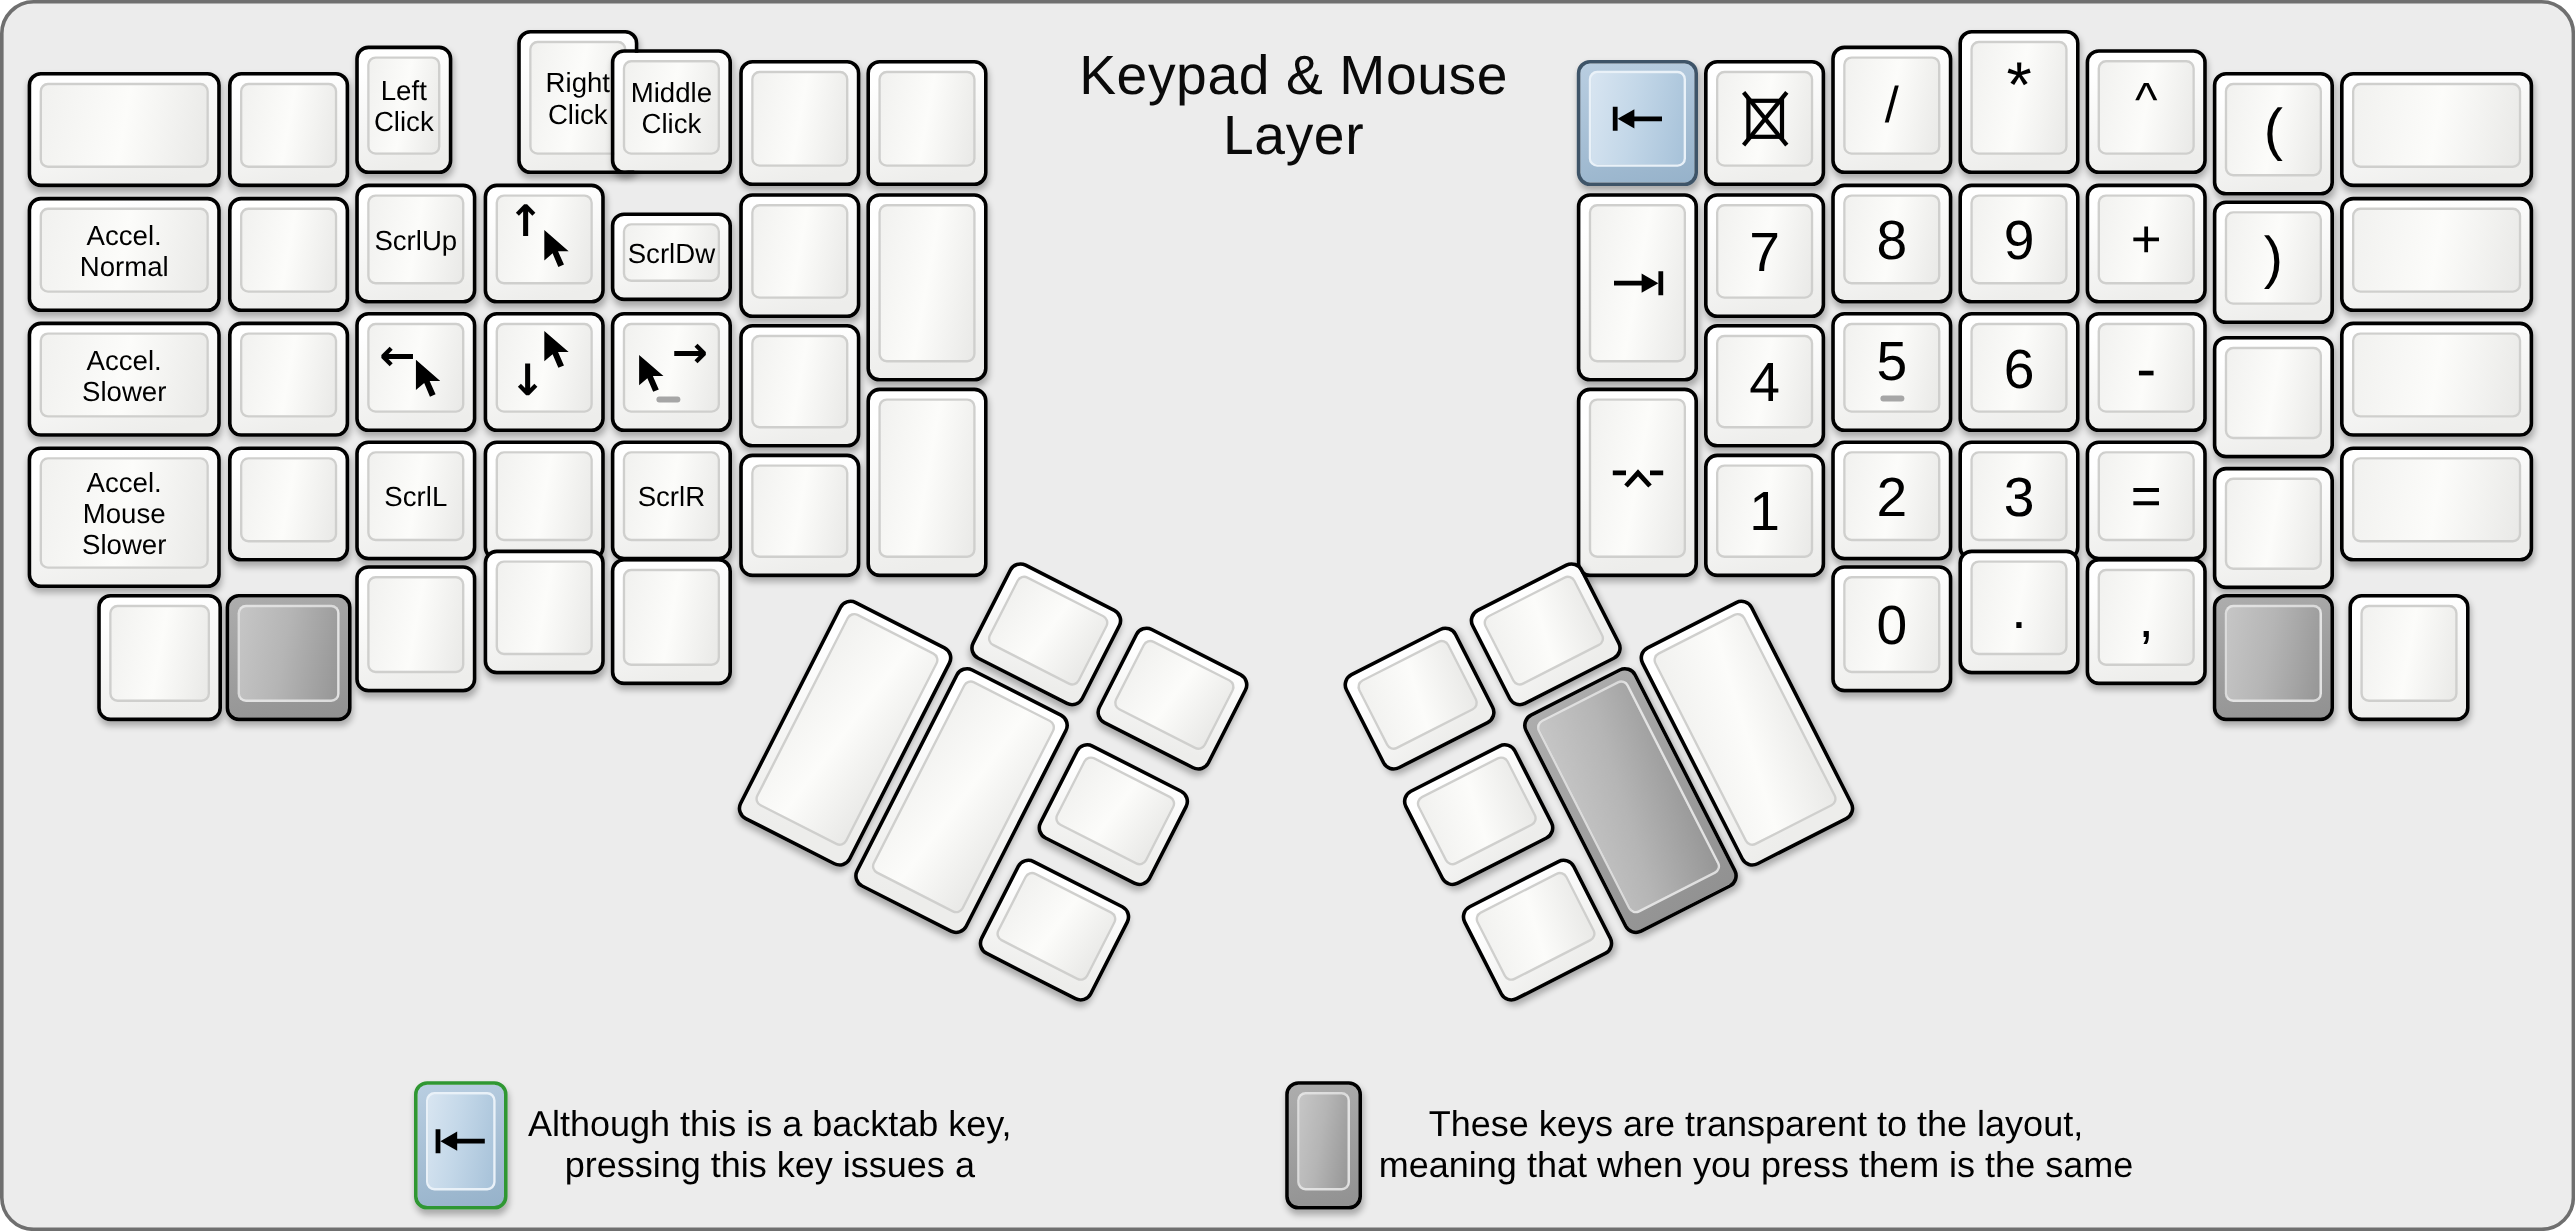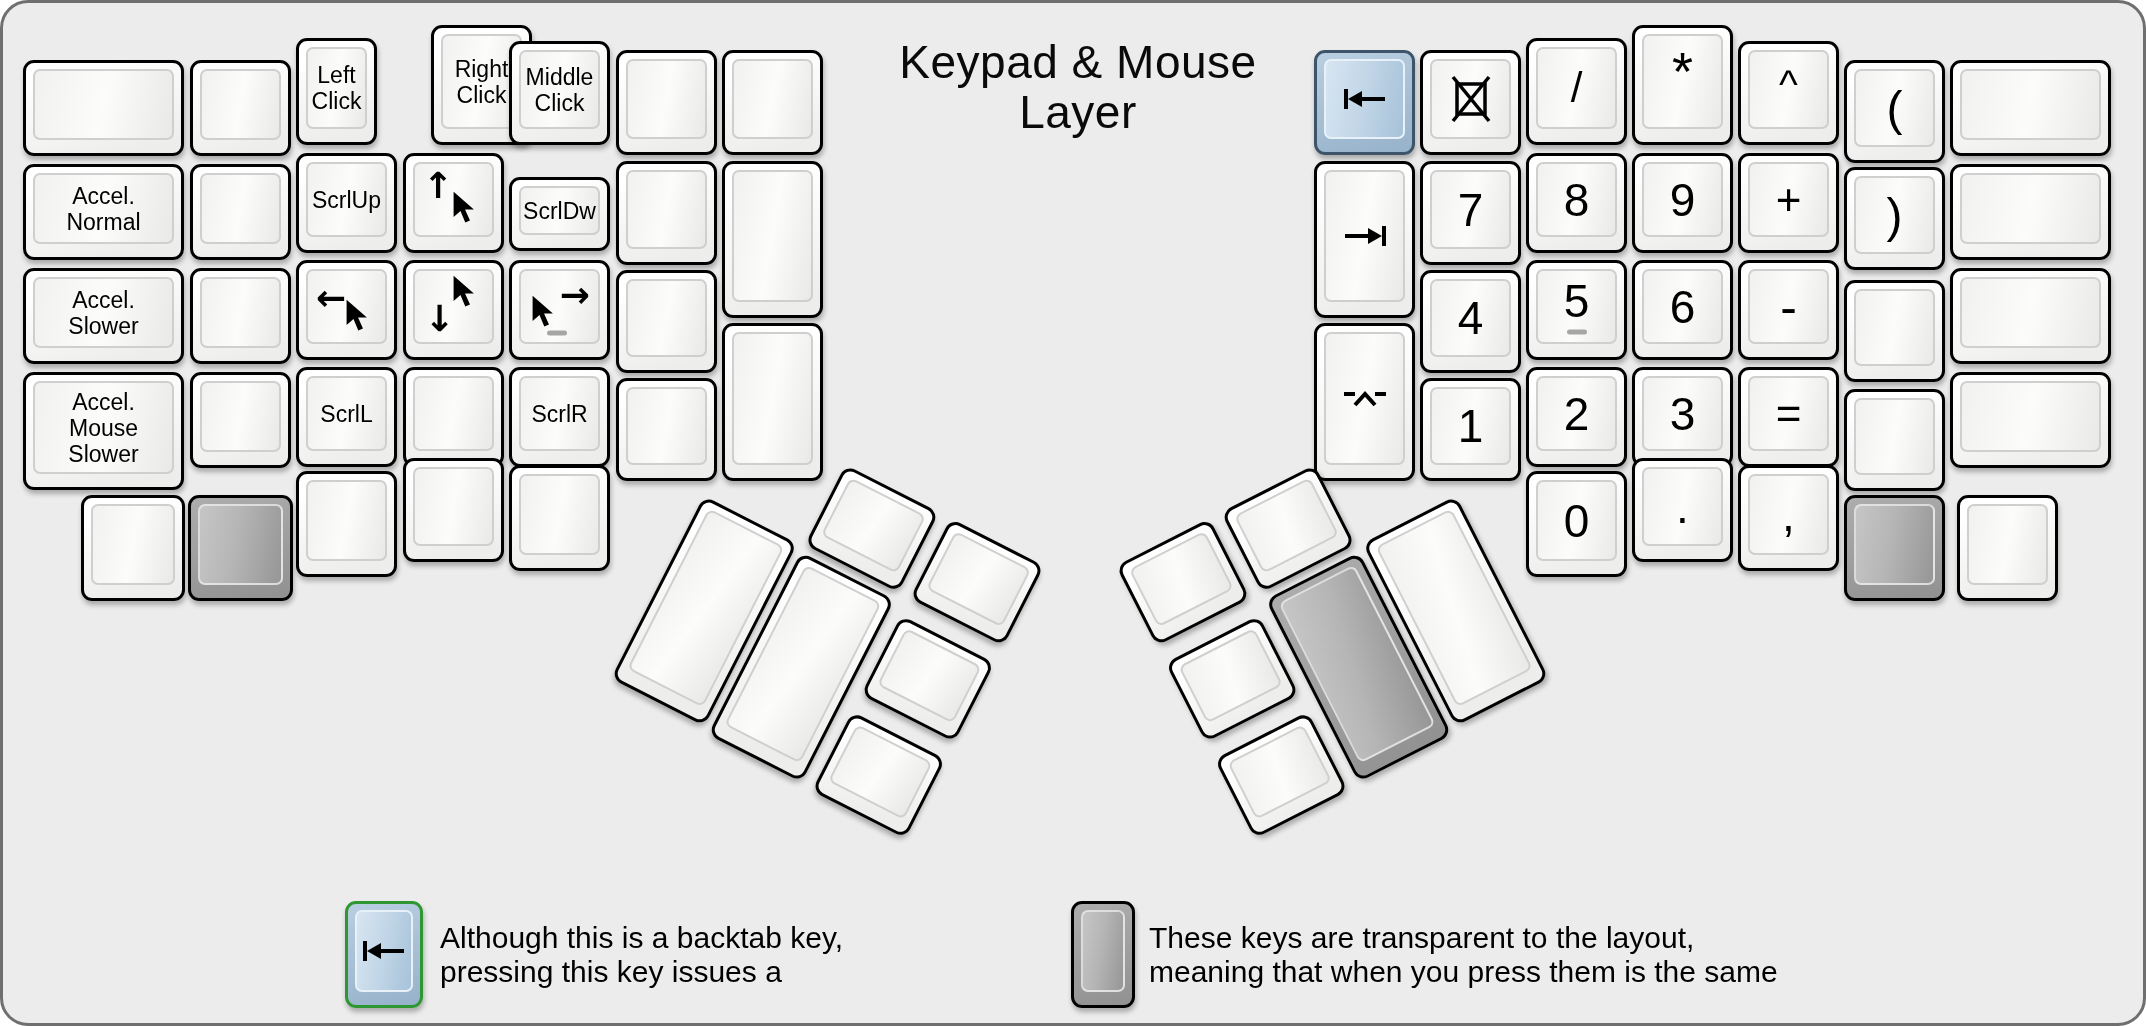--- a/index.html
+++ b/index.html
@@ -28,21 +28,21 @@
   .key.blue{background:linear-gradient(165deg,#b9cee1,#96b2ca);border-color:#3e5468;}
   .key.blue .face{background:linear-gradient(100deg,#d8e5f1 0%,#c3d7e8 45%,#a7c2d9 100%);border-color:#e9f1f8;}
   .key.green-border{border-color:#2f9732;}
   .part{white-space:pre;}
   .part.lbl{font-size:23px;line-height:26px;text-align:center;}
   .part.num{font-size:46px;}
   .part.arr{font-size:36px;font-weight:bold;font-family:"DejaVu Sans",sans-serif;}
   .pos{position:absolute;transform:translate(-50%,-50%);}
   .homing-bar{width:20px;height:5px;background:#a6a6a6;border-radius:3px;}
   .cluster{position:absolute;}
-  .legend{position:absolute;display:flex;align-items:center;}
+  .legend{position:absolute;display:flex;align-items:center;text-align:center;}
   .legend .slot{position:relative;flex:0 0 auto;}
   .legend .slot .key{position:relative;display:block;}
   .legend-text{font-size:30px;line-height:34px;color:#000;}
   svg{display:block;}
 </style>
 </head>
 <body>
 
 <div class="board">
   <div class="title">

